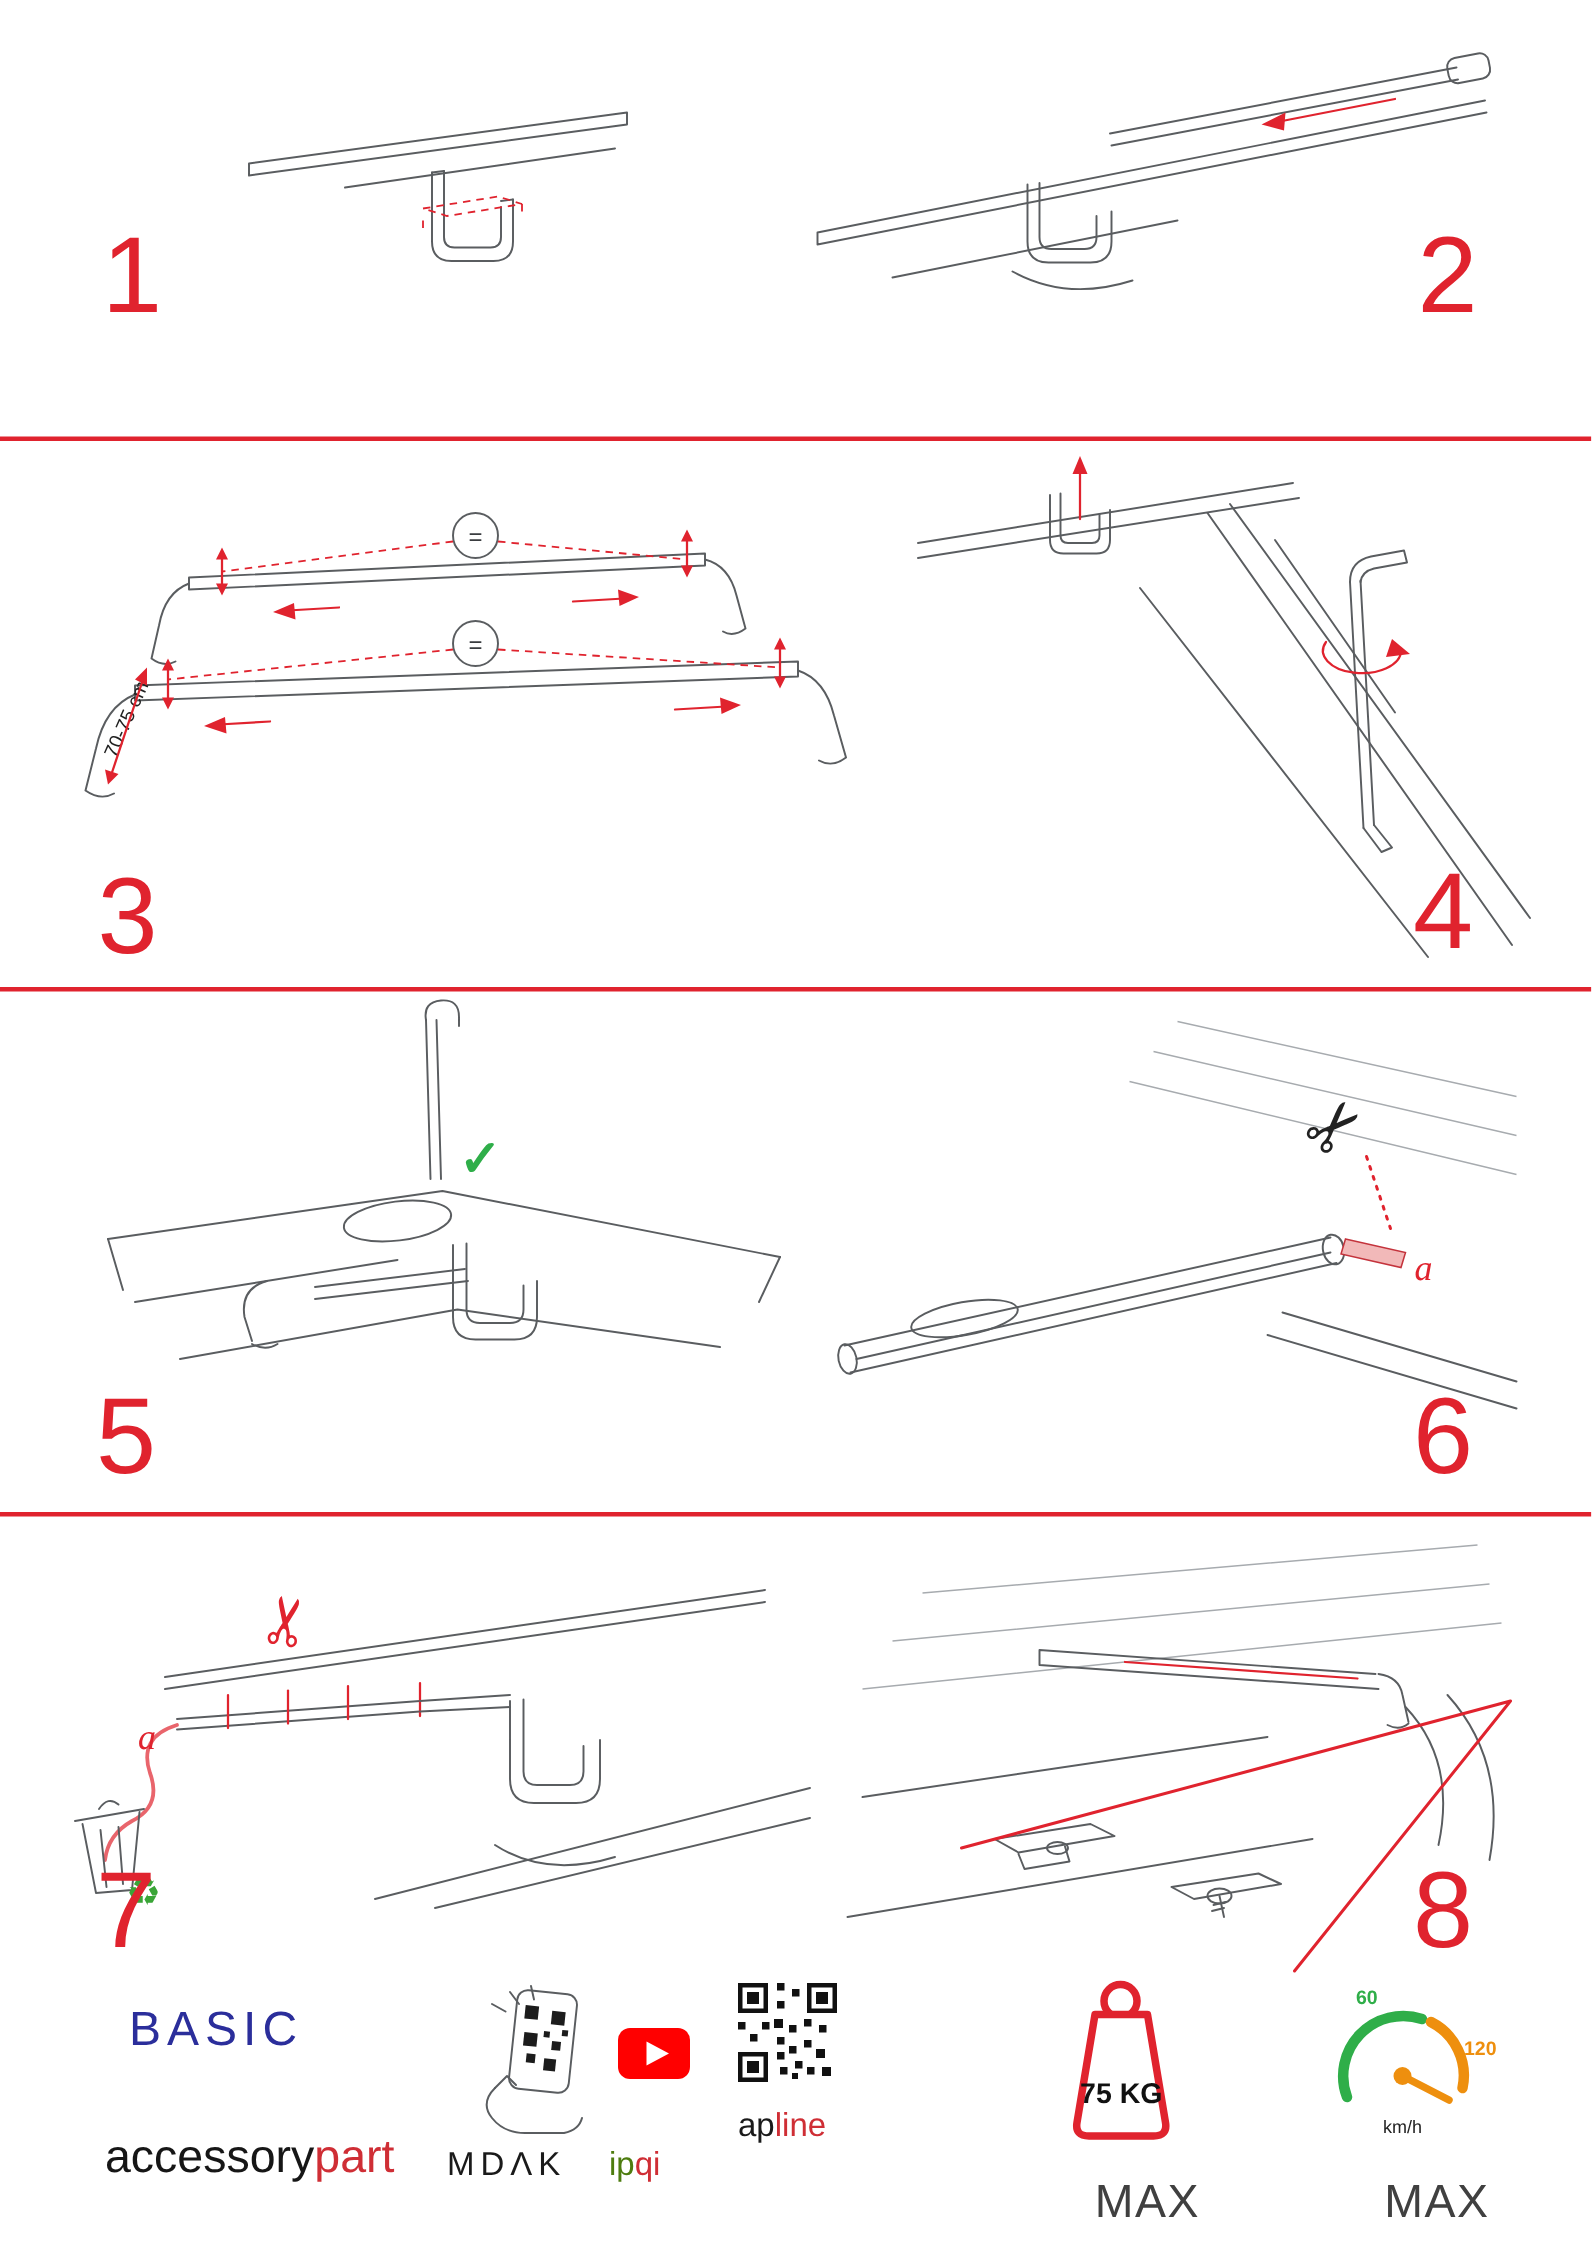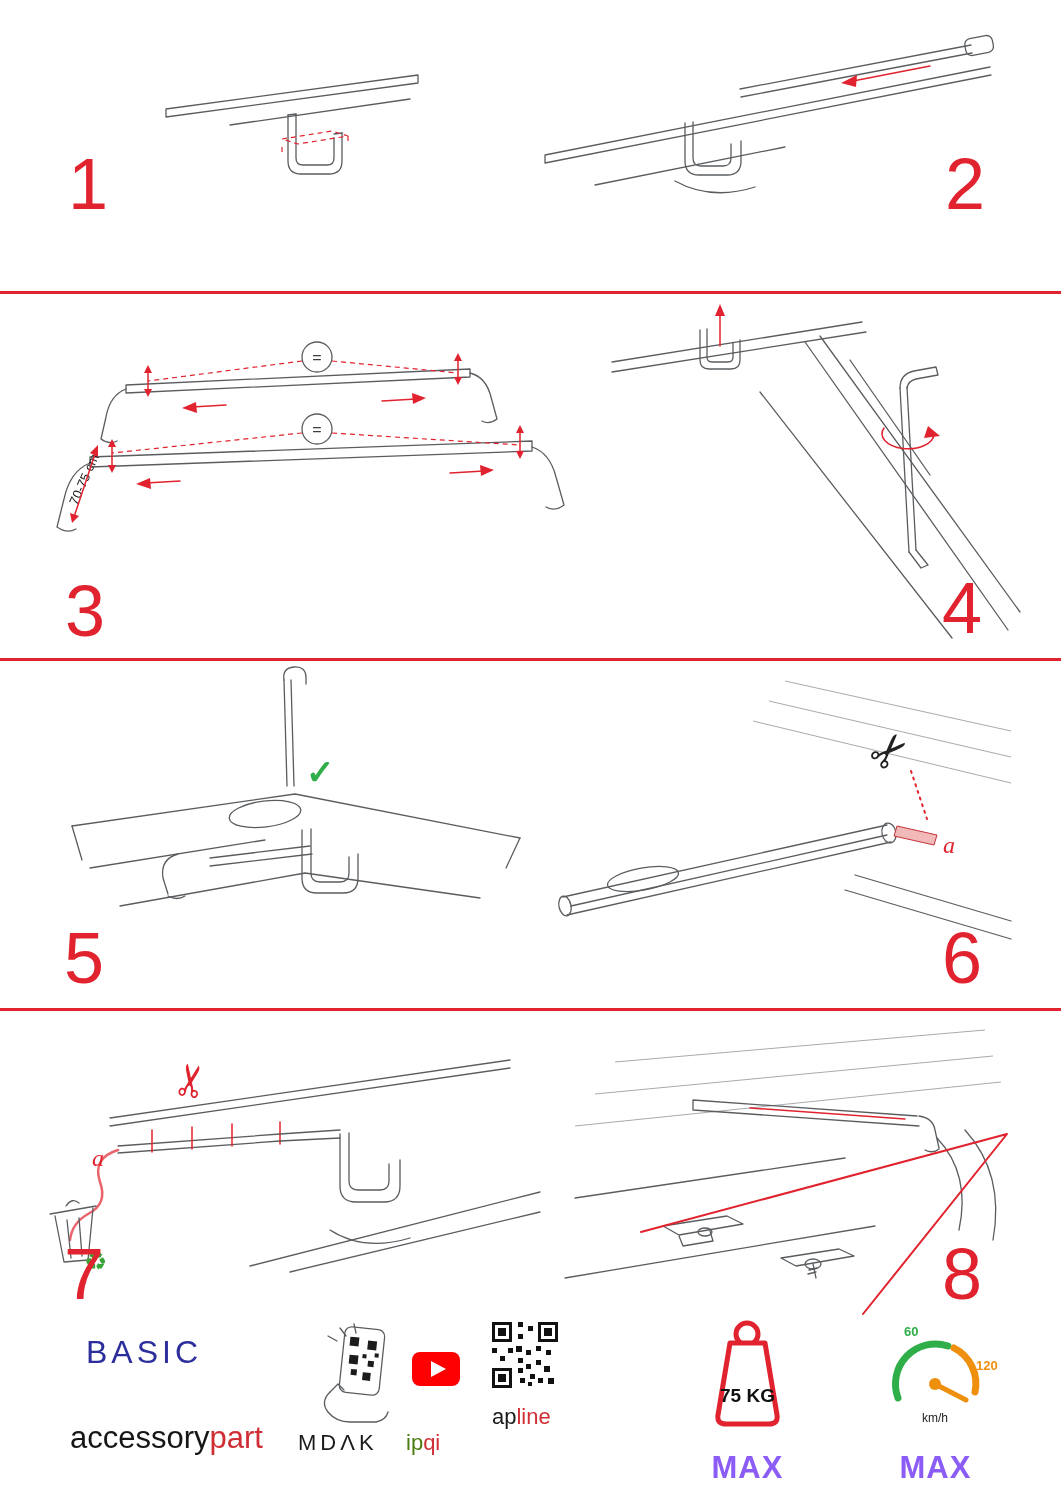--- a/index.html
+++ b/index.html
@@ -29,21 +29,21 @@
   .check{font-size:34px;fill:#2fae49;font-weight:bold}
   .recy{font-size:26px;fill:#3aa537}
   .wt{font-size:19px;font-weight:bold;fill:#111}
 
   
   .brand{position:absolute;font-size:32px;letter-spacing:4px;color:#2b2e9b}
   .wordmark{position:absolute;font-size:31px;font-weight:normal;color:#161616}
   .red-part{color:#cf2e35}
   .social-label{position:absolute;font-size:22px;color:#1a1a1a}
   .gray-part{color:#4d7c0f}
-  .max-label{position:absolute;font-size:31px;font-weight:bold;color:#8b5cf6;text-align:center;letter-spacing:1px}
+  .max-label{position:absolute;font-size:31px;font-weight:normal;color:#404040;text-align:right;letter-spacing:1px}
 </style>
 </head>
 <body>
 
 <div class="page">
 
   <section>
     <svg class="abs" style="left:160px;top:55px" width="270" height="185" viewBox="0 0 270 185">
       <path class="g" d="M6,54 L258,20 M6,62 L258,28 M6,54 L6,62 M258,20 L258,28"></path>
       <path class="g" d="M70,70 L250,44"></path>

